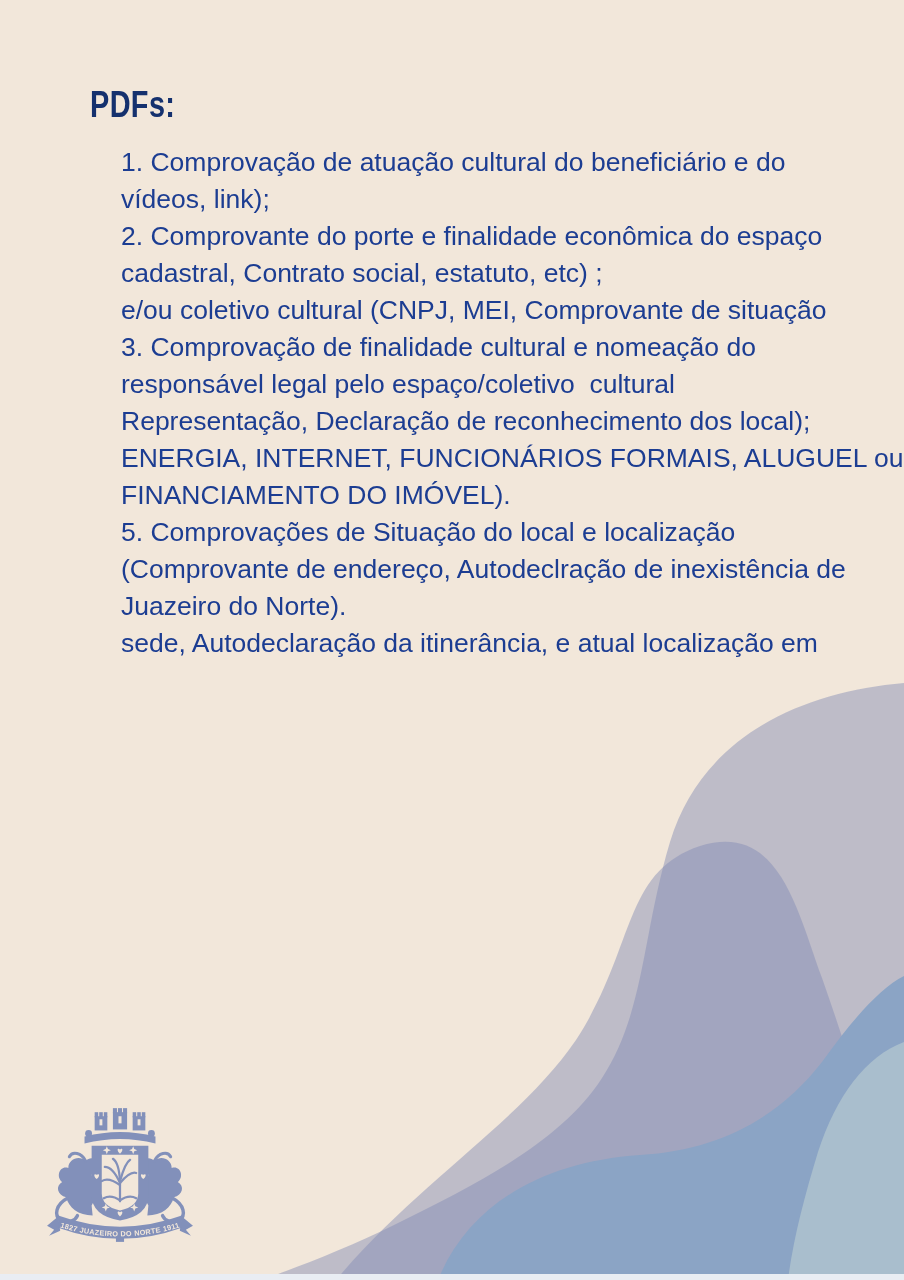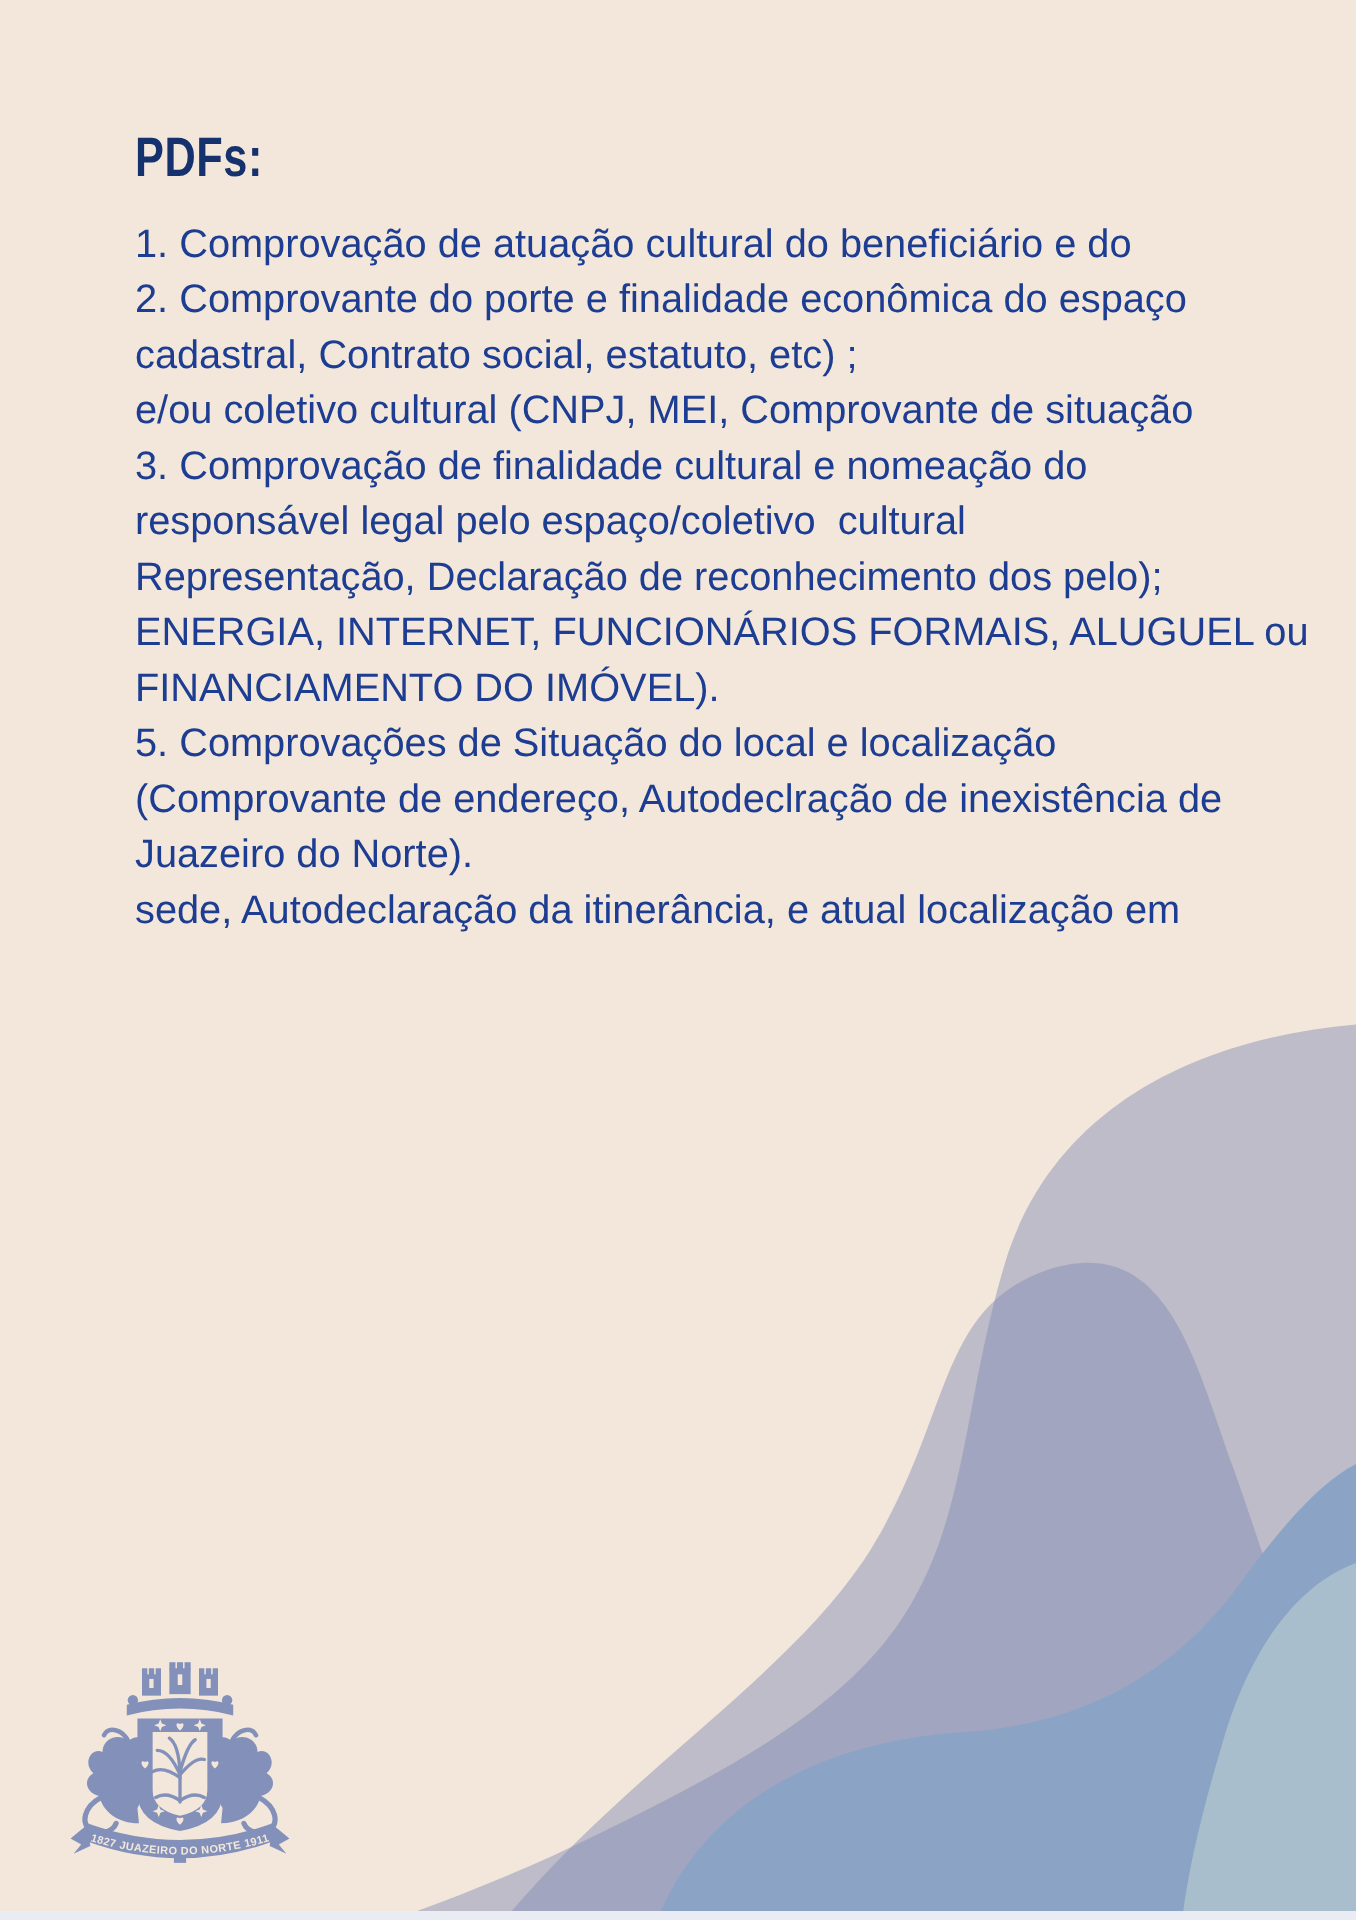--- a/index.html
+++ b/index.html
@@ -24,21 +24,21 @@
   }
   .title {
     font-size: 37px;
     font-weight: bold;
     color: #15316e;
     line-height: 1;
     transform: scaleX(0.78);
     transform-origin: left top;
     letter-spacing: 0.5px;
   }
-  .list { margin-top: 21px; }
+  .list { margin-top: 21px; margin-left: 31px; }
   .line {
     font-size: 26.5px;
     line-height: 37px;
     color: #1c3d92;
     white-space: pre;
   }
   .logo {
     position: absolute; left: 44px; top: 1102px;
     width: 152px; height: 144px;
     z-index: 2;
@@ -62,30 +62,31 @@
     <path d="M904,1042 C866,1056 836,1096 818,1152 C804,1198 793,1240 788,1280
              L904,1280 Z" fill="#a9becd"></path>
     <rect x="0" y="1274" width="904" height="6" fill="#e9edf3"></rect>
   </svg>
 
   <div class="content">
     <div class="title">PDFs:</div>
     <div class="list">
         <div class="item">
           <div class="line">1. Comprovação de atuação cultural do beneficiário e do</div>
+          <div class="line">vídeos, link);</div>
         </div>
         <div class="item">
           <div class="line">2. Comprovante do porte e finalidade econômica do espaço</div>
           <div class="line">cadastral, Contrato social, estatuto, etc) ;</div>
           <div class="line">e/ou coletivo cultural (CNPJ, MEI, Comprovante de situação</div>
         </div>
         <div class="item">
           <div class="line">3. Comprovação de finalidade cultural e nomeação do</div>
           <div class="line">responsável legal pelo espaço/coletivo  cultural</div>
-          <div class="line">Representação, Declaração de reconhecimento dos pelo);</div>
+          <div class="line">Representação, Declaração de reconhecimento dos local);</div>
         </div>
         <div class="item">
           <div class="line">ENERGIA, INTERNET, FUNCIONÁRIOS FORMAIS, ALUGUEL ou</div>
           <div class="line">FINANCIAMENTO DO IMÓVEL).</div>
         </div>
         <div class="item">
           <div class="line">5. Comprovações de Situação do local e localização</div>
           <div class="line">(Comprovante de endereço, Autodeclração de inexistência de</div>
           <div class="line">Juazeiro do Norte).</div>
           <div class="line">sede, Autodeclaração da itinerância, e atual localização em</div>

